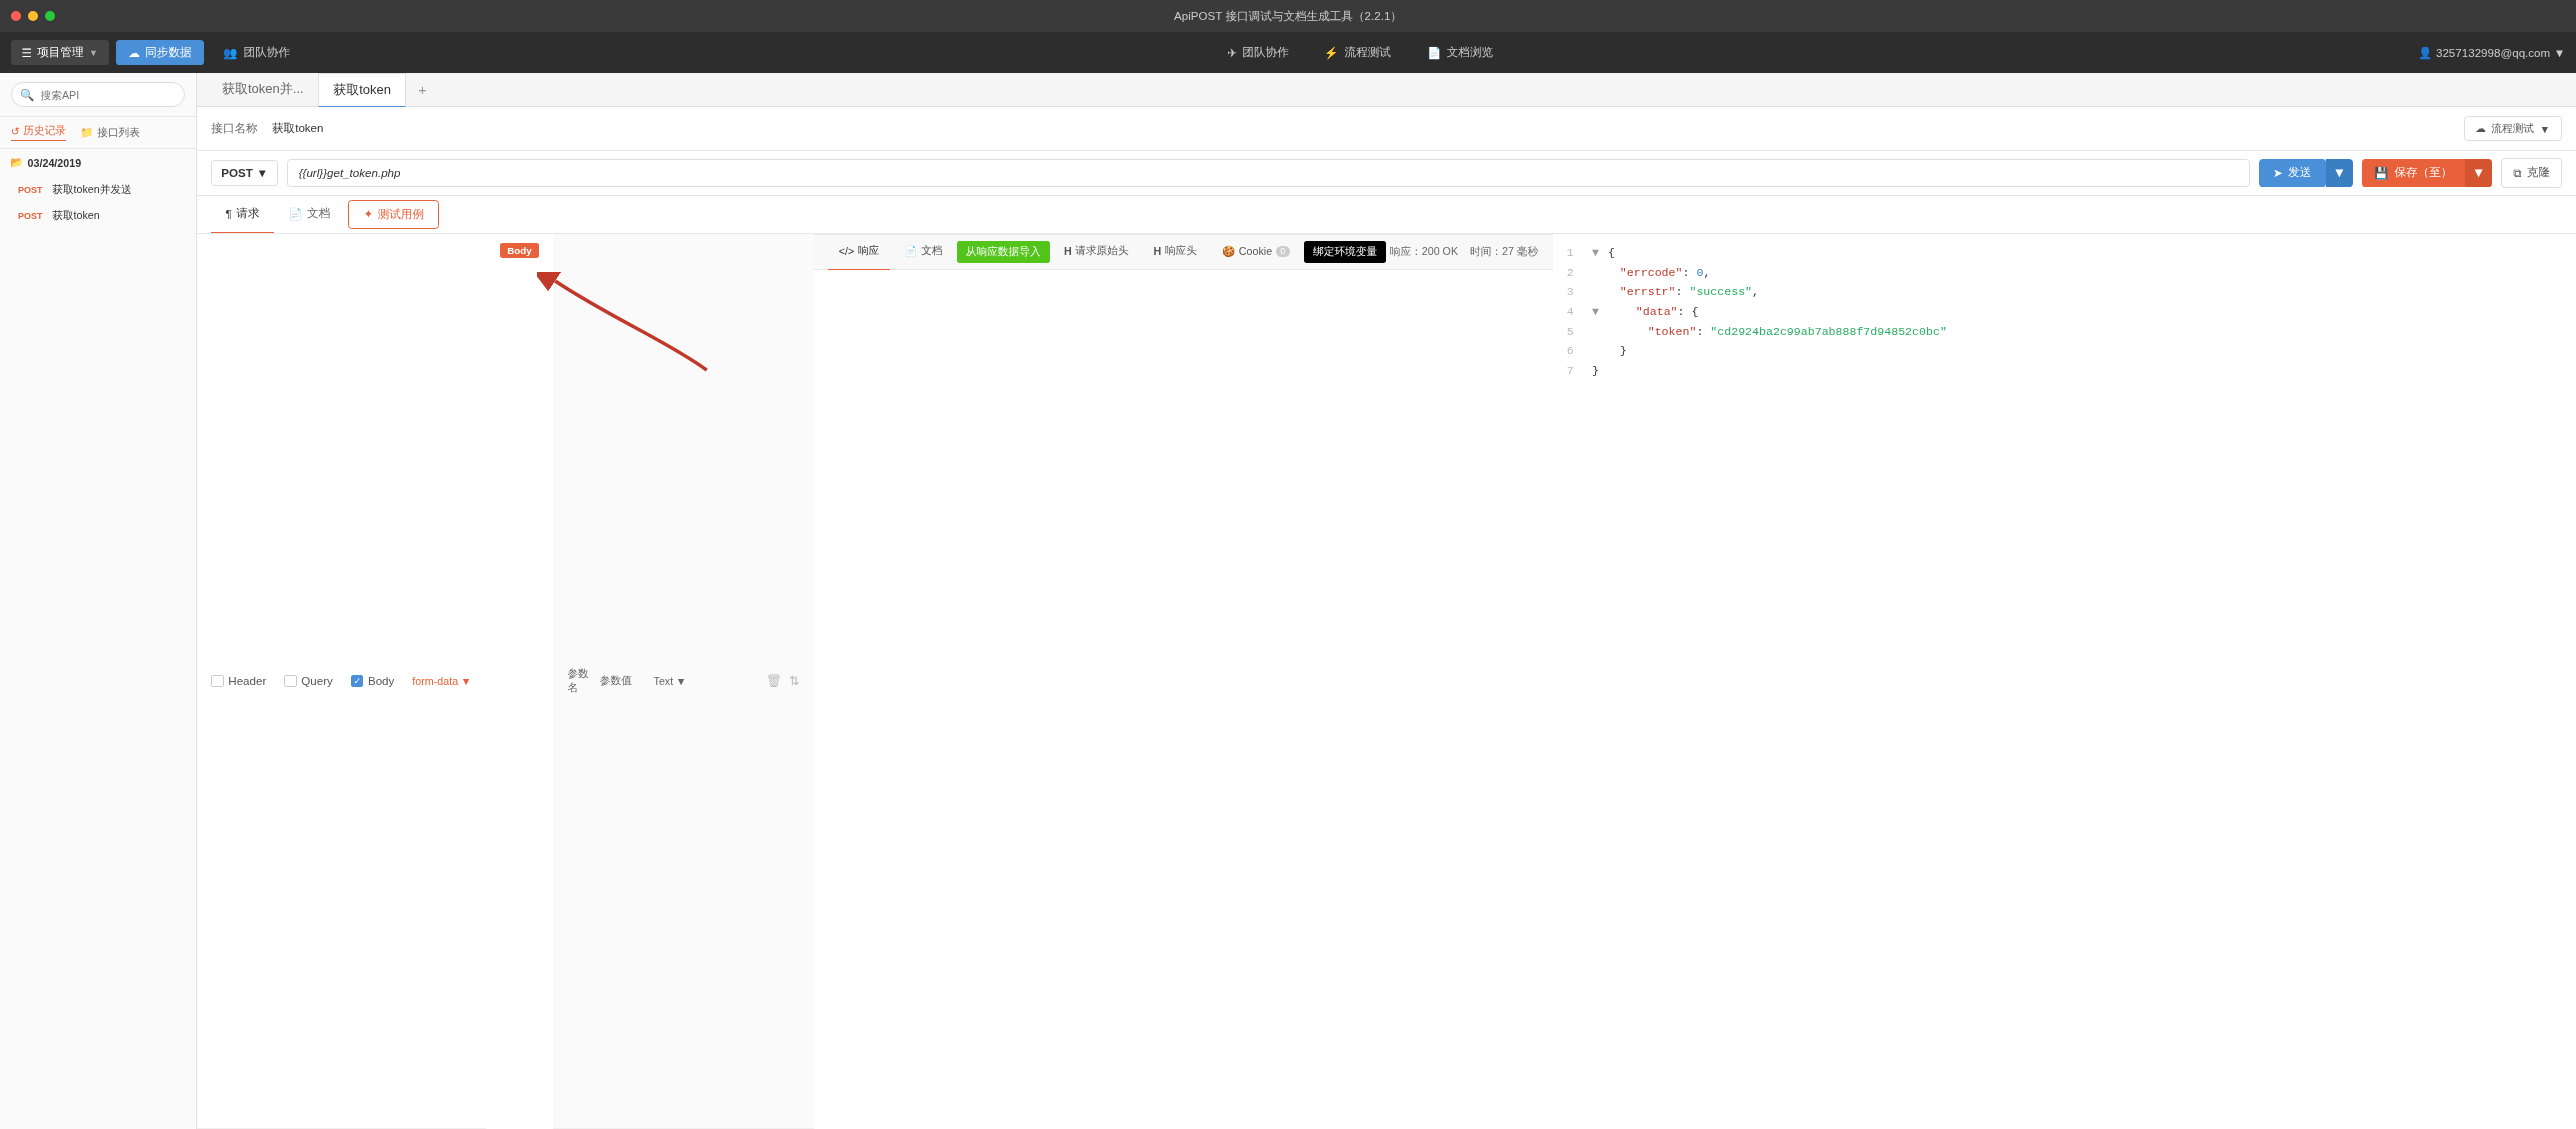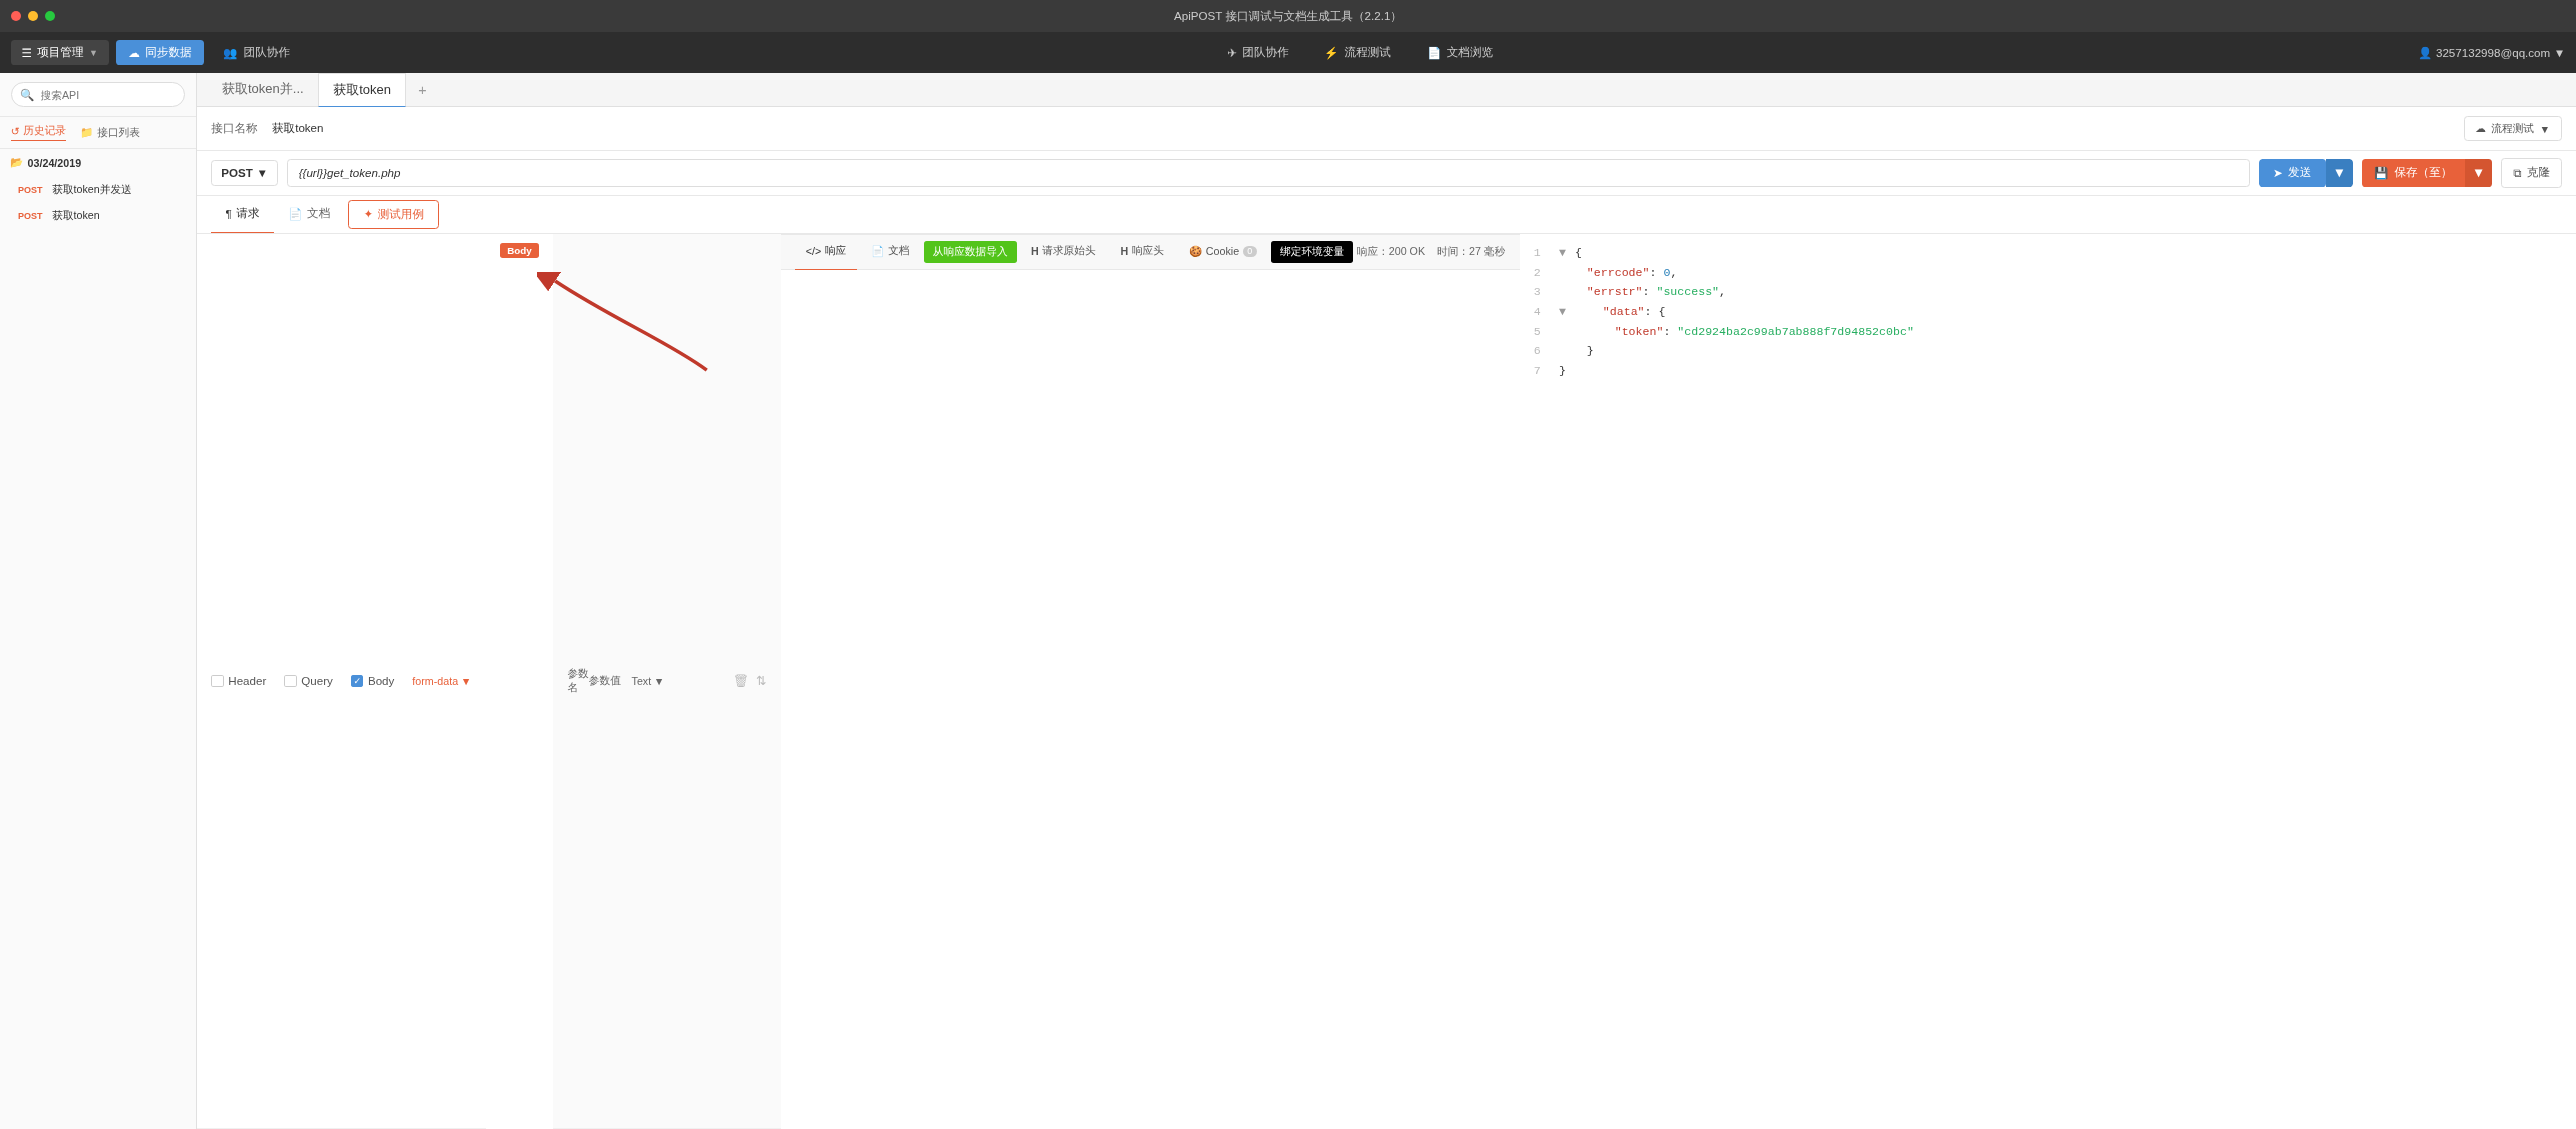--- a/index.html
+++ b/index.html
@@ -442,20 +442,21 @@
       margin: 5.4px 14.3px;
     }
 
     
     .table-header {
       display: flex;
       align-items: center;
       padding: 5.4px 14.3px;
       border-bottom: 0.9px solid #f0f0f0;
       background: #fafafa;
+      gap: 11px;
     }
     .col-name {
       flex: 1;
       font-size: 10.7px;
       color: #666;
     }
     .col-value {
       flex: 2;
       font-size: 10.7px;
       color: #666;

